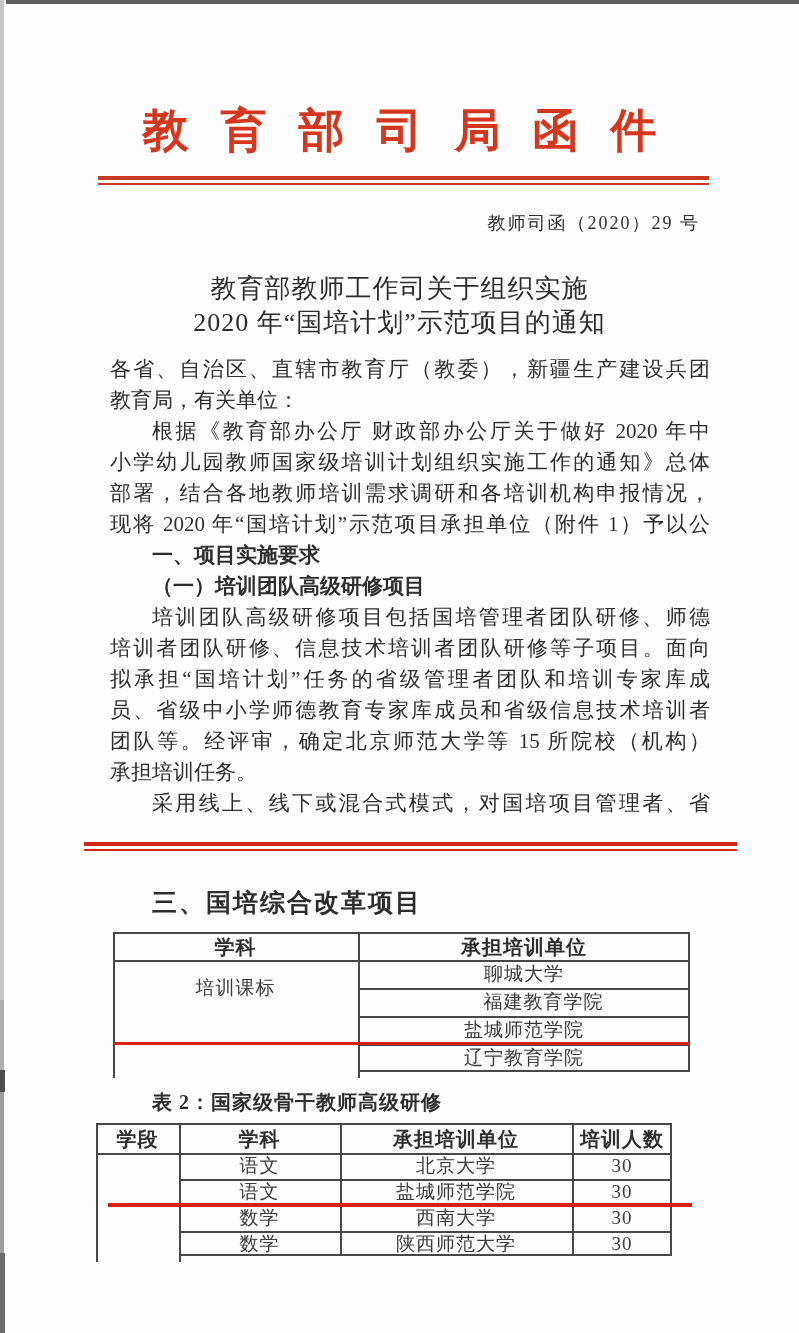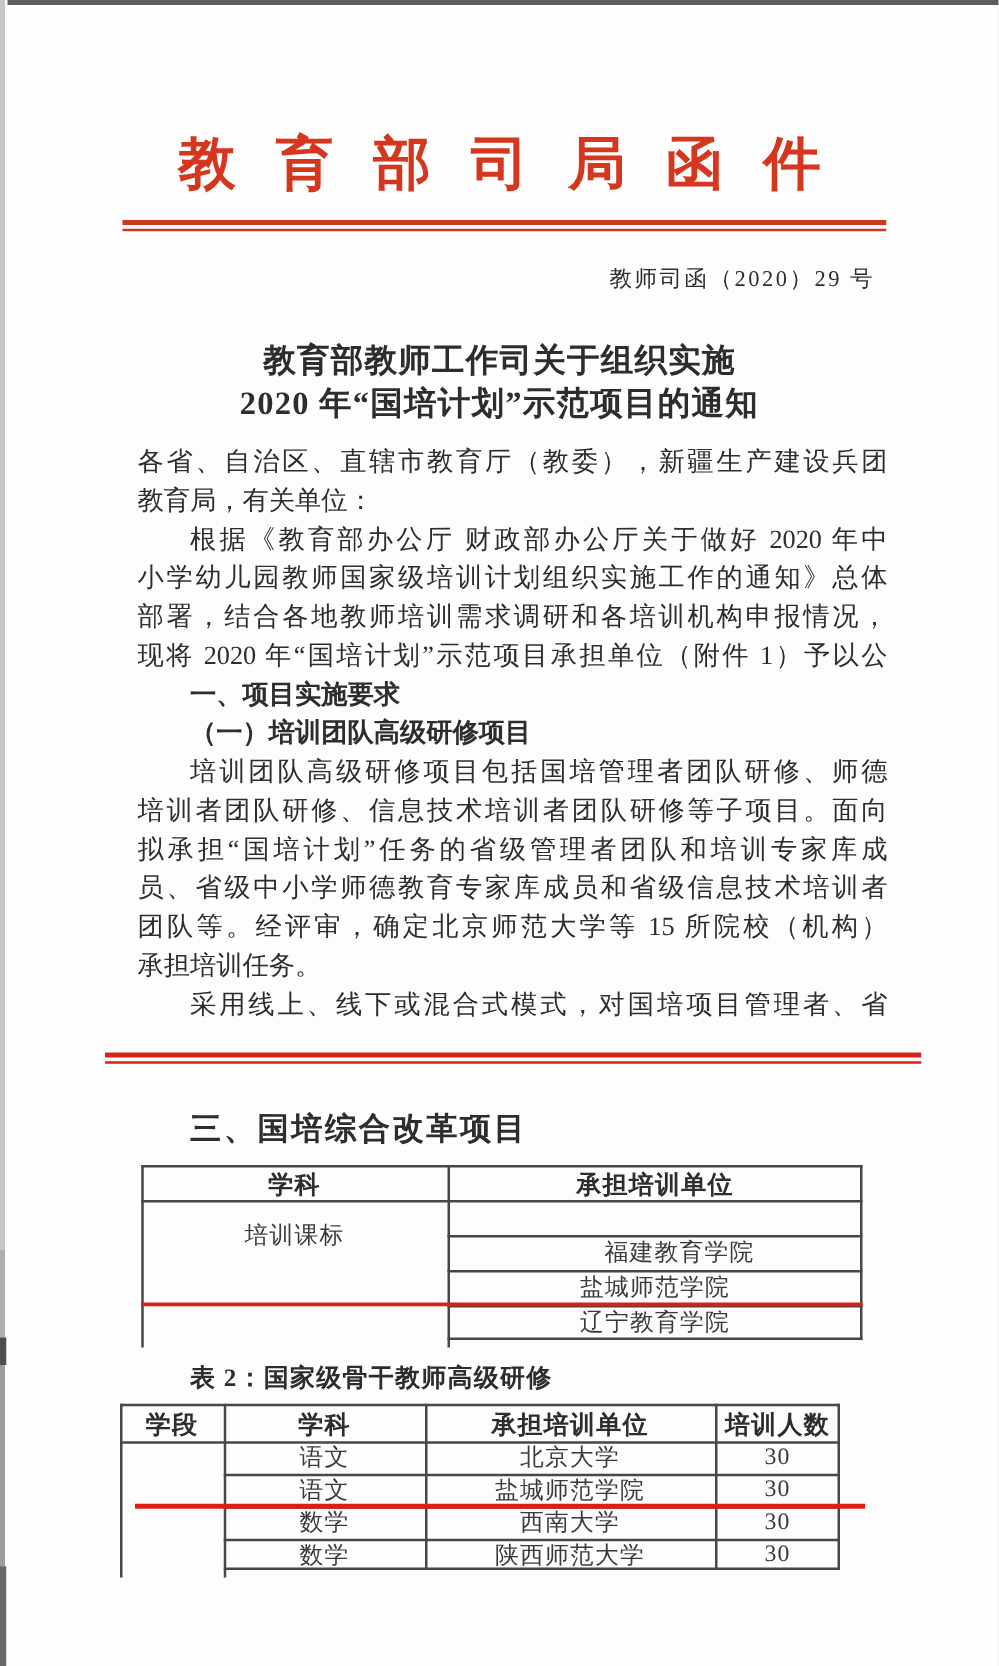--- a/index.html
+++ b/index.html
@@ -25,21 +25,21 @@
   .rule{position:absolute;left:98px;width:611px;background:#c83a20;}
   .rule-thick{top:176px;height:4px;}
   .rule-thin{top:183px;height:2px;}
 
   .docnum{
     position:absolute;top:211px;right:99px;
     font-size:18px;letter-spacing:2px;white-space:nowrap;
   }
   .title-line{
     position:absolute;left:0;width:100%;text-align:center;
-    font-size:26px;font-weight:bold;letter-spacing:1px;white-space:nowrap;
+    font-size:26px;font-weight:normal;letter-spacing:1px;white-space:nowrap;
   }
   .title1{top:271px;}
   .title2{top:305px;}
 
   .body-block{position:absolute;left:110px;top:354px;width:600px;
     font-size:21px;line-height:31px;}
   .bl{height:31px;overflow:hidden;}
   .bl.j{text-align:justify;text-align-last:justify;}
   .bl.ind{text-indent:42px;}
   .bl.b{font-weight:bold;}
@@ -123,20 +123,21 @@
     <div class="hl" style="left:245px;top:138px;width:332px"></div>
     <div class="vl" style="left:0;top:0;height:146px"></div>
     <div class="vl" style="left:245px;top:0;height:146px"></div>
     <div class="vl" style="left:575px;top:0;height:140px"></div>
 
     <div class="tc th" style="left:0;top:2px;width:245px;height:26px">学科</div>
     <div class="tc th" style="left:245px;top:2px;width:332px;height:26px">承担培训单位</div>
 
     <div class="tc" style="left:0;top:42px;width:245px;height:28px">培训课标</div>
 
+    <div class="tc" style="left:245px;top:28px;width:332px;height:28px">聊城大学</div>
     <div class="tc" style="left:245px;top:56px;width:371px;height:28px">福建教育学院</div>
     <div class="tc" style="left:245px;top:84px;width:332px;height:28px">盐城师范学院</div>
     <div class="tc" style="left:245px;top:112px;width:332px;height:28px">辽宁教育学院</div>
   </div>
   <div class="redline t1-red"></div>
 
   <div class="tbl-caption">表 2：国家级骨干教师高级研修</div>
 
   <div class="tbl t2">
     <div class="hl" style="left:0;top:0;width:576px"></div>

